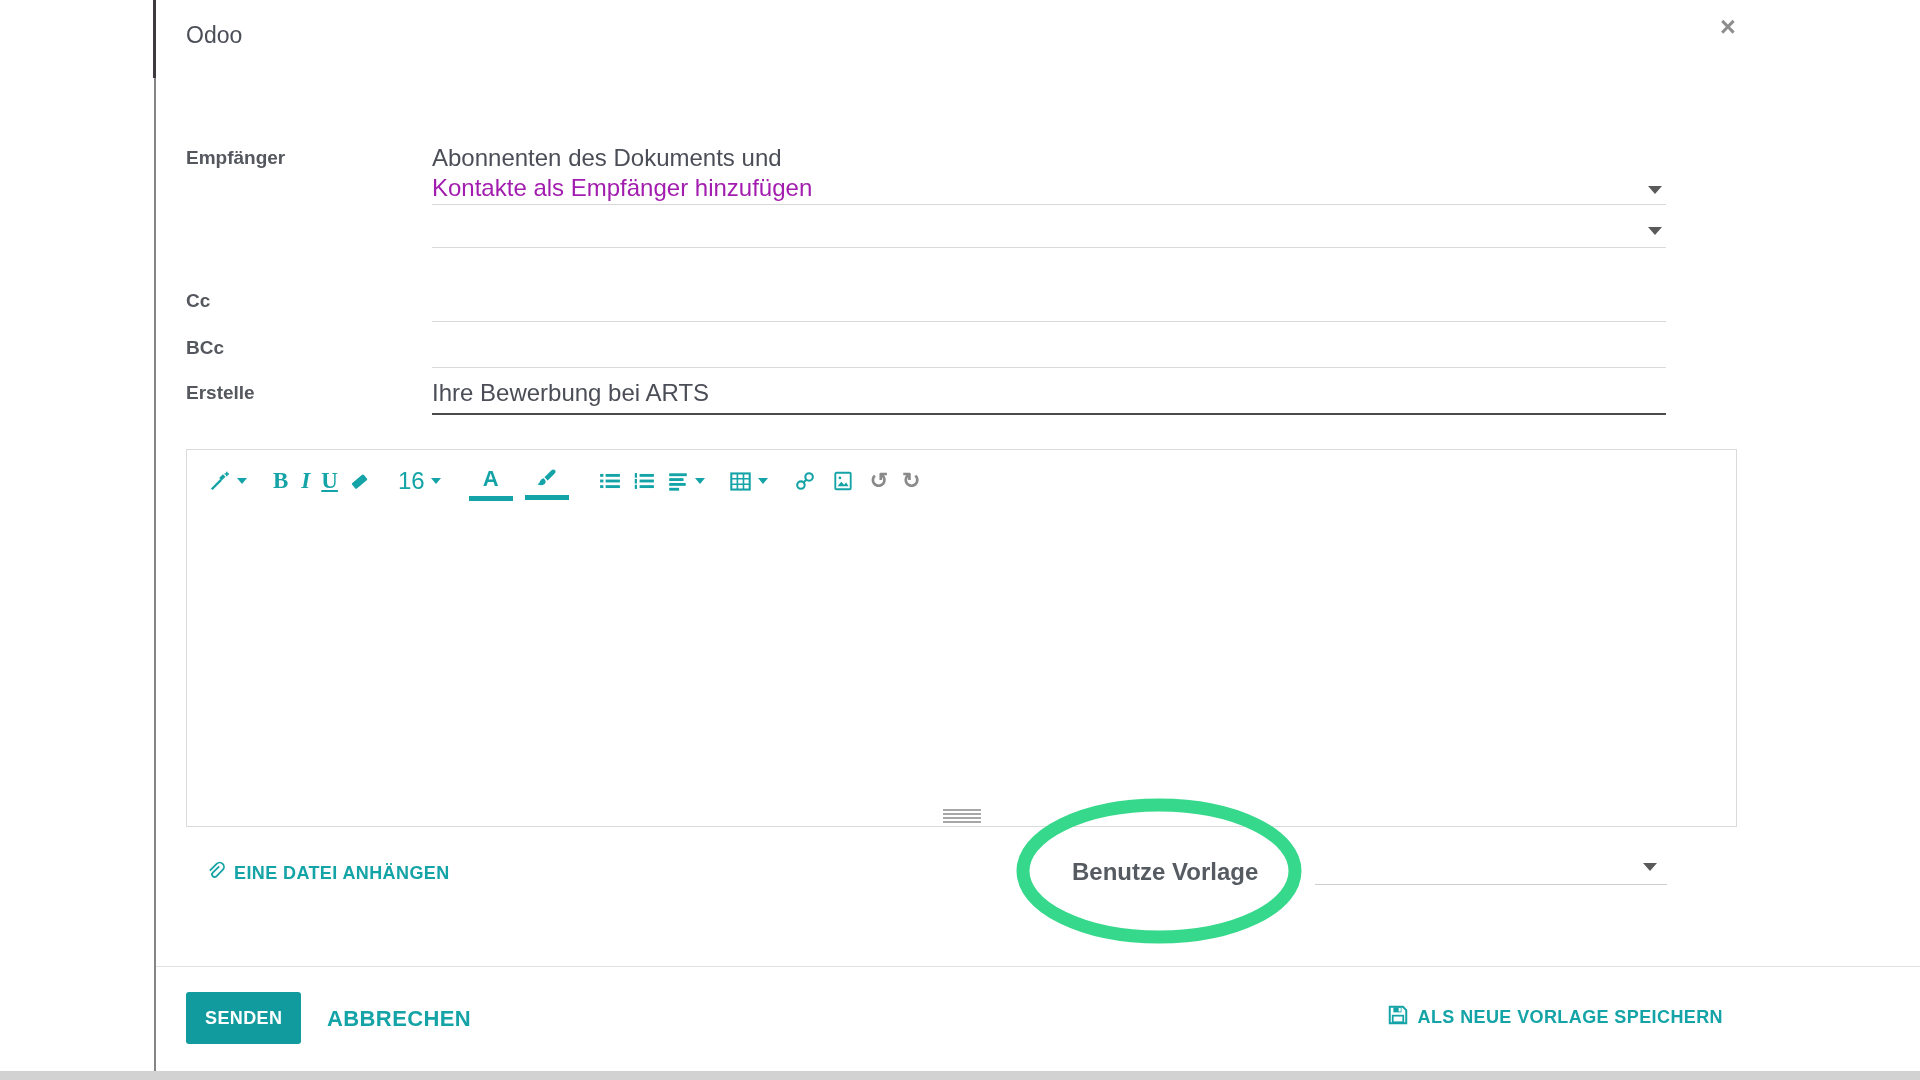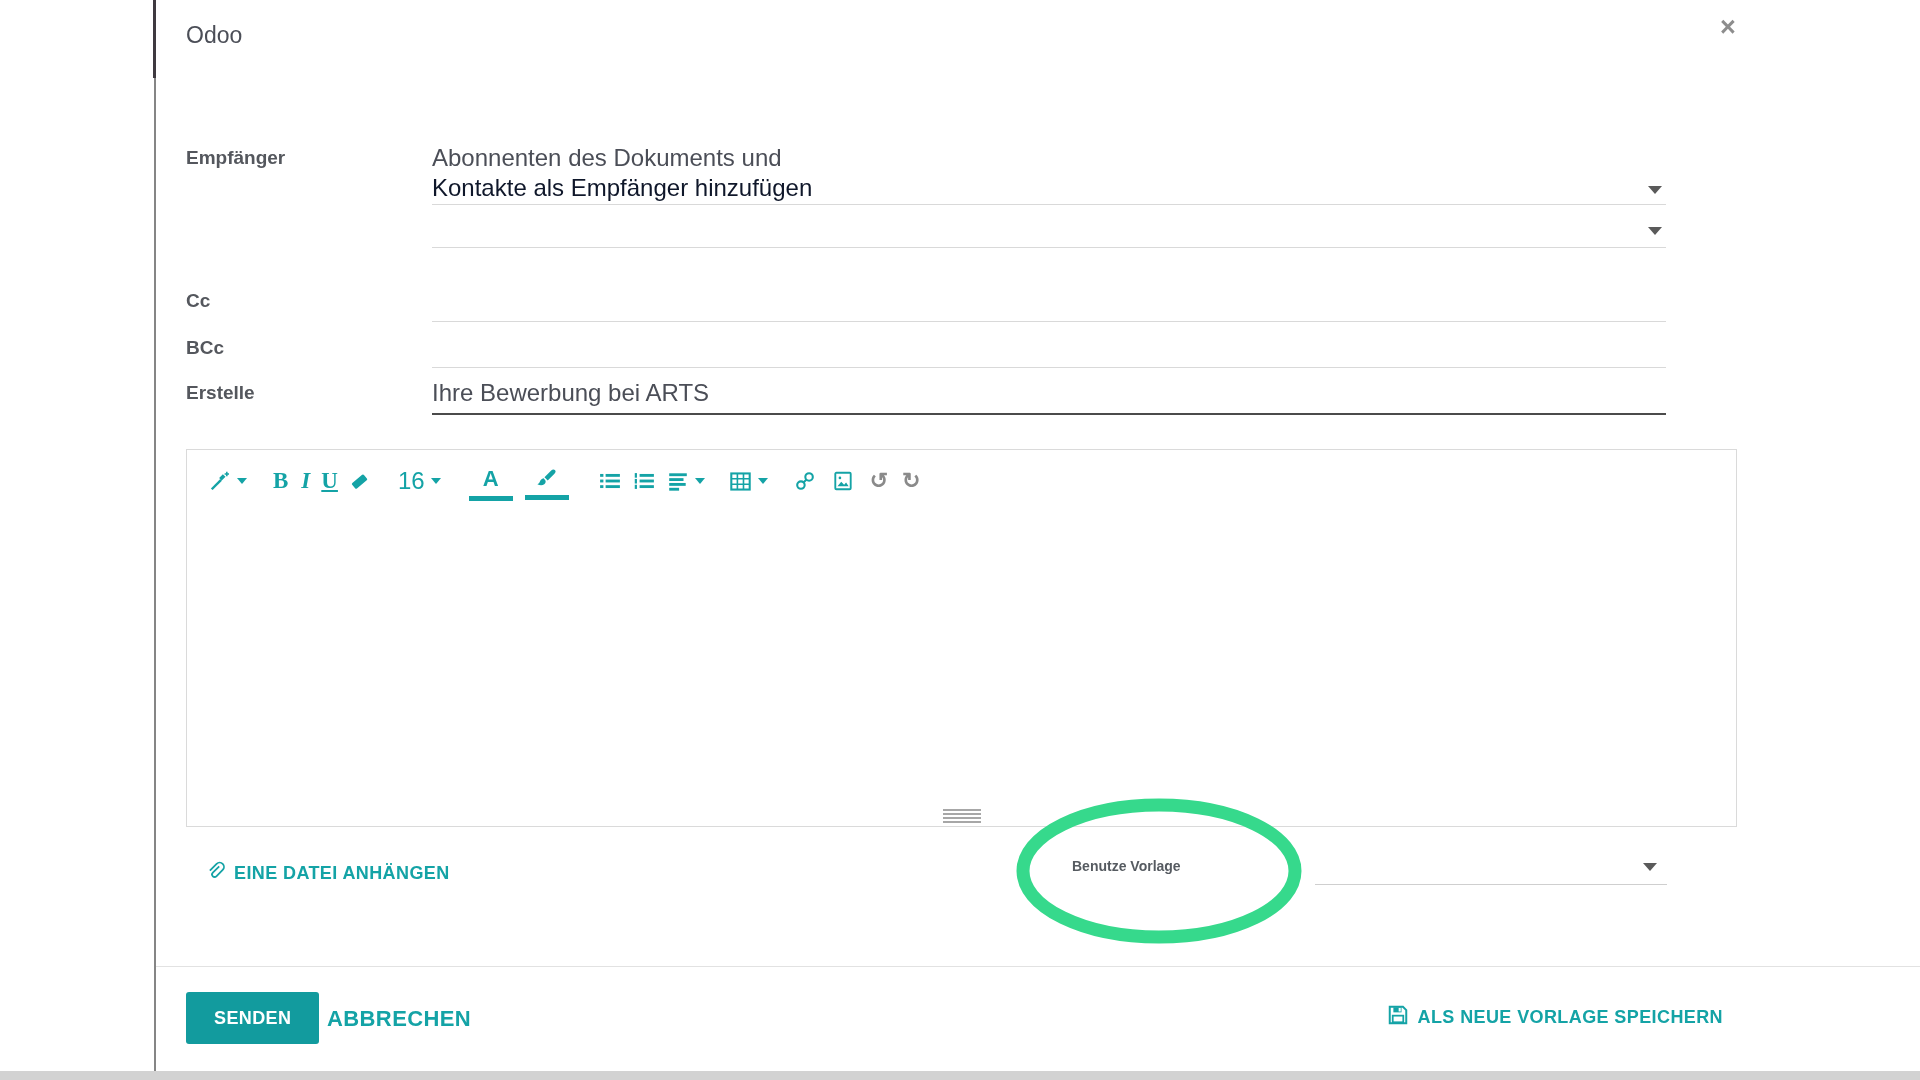--- a/index.html
+++ b/index.html
@@ -15,21 +15,21 @@
   .left-rule{position:absolute;left:154px;top:0;width:2px;height:1080px;background:#858585;}
   .left-rule-cap{position:absolute;left:153px;top:0;width:3px;height:78px;background:#3f3a40;}
 
   
   .dlg-title{position:absolute;left:186px;top:22px;font-size:23px;color:#4b4e57;}
   .dlg-close{position:absolute;left:1720px;top:14px;font-size:27px;font-weight:bold;color:#8d8d8d;cursor:pointer;line-height:1;}
 
   
   .lbl{position:absolute;left:186px;width:224px;font-size:19px;font-weight:bold;color:#54575d;line-height:34px;}
   .fieldtext{position:absolute;left:432px;width:1234px;font-size:24px;line-height:34px;color:#4b4e57;white-space:nowrap;overflow:hidden;}
-  .placeholder{color:#0f172a;}
+  .placeholder{color:#a21caf;}
   .uline{position:absolute;left:432px;width:1234px;height:1px;background:#d9d9d9;}
   .uline-dark{position:absolute;left:432px;width:1234px;height:2px;background:#4b4b4b;}
   .caret{position:absolute;width:0;height:0;border-left:7px solid transparent;border-right:7px solid transparent;border-top:8px solid #5a5a5a;cursor:pointer;}
 
   
   .editor{position:absolute;left:186px;top:449px;width:1551px;height:378px;border:1px solid #dadada;background:#fff;}
   .toolbar{position:absolute;left:22px;top:16px;display:flex;align-items:flex-start;color:var(--accent-icon);}
   .tbtn{display:flex;align-items:center;cursor:pointer;height:30px;}
   .tbtn svg{display:block;}
   .tb-caret{width:0;height:0;border-left:5px solid transparent;border-right:5px solid transparent;border-top:6px solid var(--accent-icon);margin-left:6px;}
@@ -40,27 +40,27 @@
   .colorblock{display:flex;flex-direction:column;align-items:center;cursor:pointer;}
   .colorblock .glyph{font-size:22px;font-weight:bold;line-height:26px;}
   .colorbar{width:44px;height:5px;background:var(--accent-icon);margin-top:4px;}
   .grayg{color:#8a8a8a;font-size:22px;font-weight:bold;line-height:30px;}
   .editor-body{position:absolute;left:1px;top:62px;right:1px;bottom:24px;cursor:text;}
   .rhandle{position:absolute;left:756px;bottom:3px;width:38px;cursor:ns-resize;}
   .rhandle i{display:block;height:2px;background:#a7a7a7;margin-bottom:2px;}
 
   
   .attach{position:absolute;left:204px;top:860px;display:flex;align-items:center;gap:9px;color:var(--accent-icon);font-size:18px;font-weight:bold;letter-spacing:.4px;cursor:pointer;}
-  .tpl-label{position:absolute;left:1072px;top:858px;font-size:14px;font-weight:bold;color:#565b61;}
+  .tpl-label{position:absolute;left:1072px;top:858px;font-size:24px;font-weight:bold;color:#565b61;}
   .tpl-uline{position:absolute;left:1315px;top:884px;width:352px;height:1px;background:#cfcfcf;}
   .annotation-ellipse{position:absolute;left:1014px;top:795px;color:var(--annotation);pointer-events:none;}
 
   
   .footer-divider{position:absolute;left:156px;top:966px;right:0;height:1px;background:#e2e2e2;}
-  .btn-send{position:absolute;left:186px;top:992px;height:52px;padding:0 28px;background:var(--accent);color:#fff;border:none;font-family:inherit;font-size:18px;font-weight:bold;letter-spacing:.4px;border-radius:3px;cursor:pointer;}
+  .btn-send{position:absolute;left:186px;top:992px;height:52px;padding:0 19px;background:var(--accent);color:#fff;border:none;font-family:inherit;font-size:18px;font-weight:bold;letter-spacing:.4px;border-radius:3px;cursor:pointer;}
   .btn-cancel{position:absolute;left:327px;top:1006px;color:var(--accent-icon);font-size:22px;font-weight:bold;letter-spacing:.4px;cursor:pointer;}
   .btn-savetpl{position:absolute;right:197px;top:1004px;display:flex;align-items:center;gap:9px;color:var(--accent-icon);font-size:18px;font-weight:bold;letter-spacing:.4px;cursor:pointer;}
 
   .bottom-strip{position:absolute;left:0;top:1071px;width:100%;height:9px;background:#d2d2d2;}
 </style>
 </head>
 <body>
 
 <div class="screen">
 

